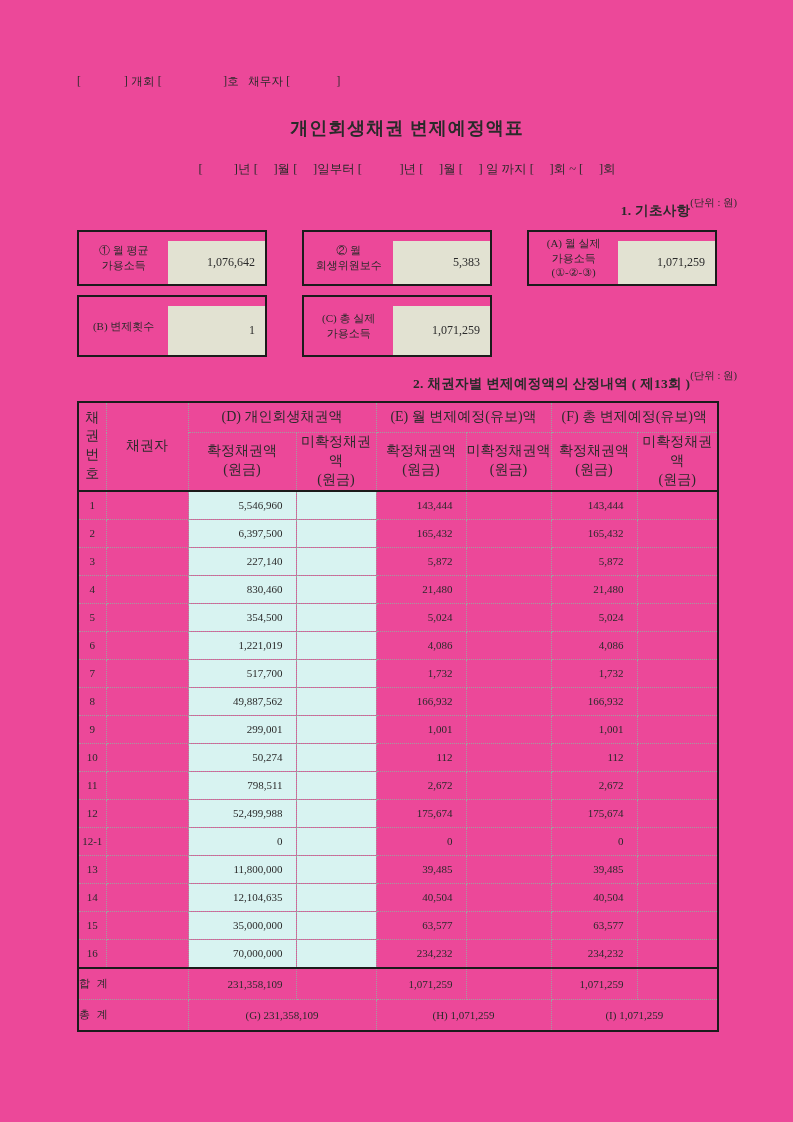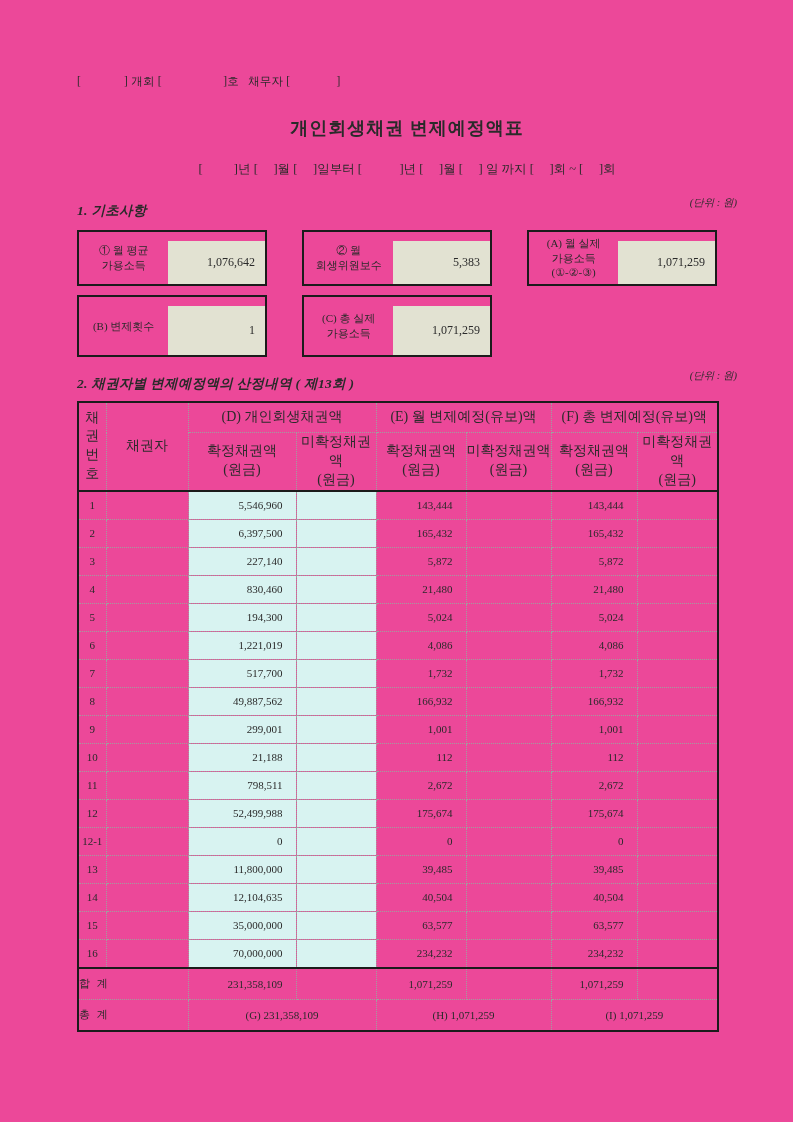--- a/index.html
+++ b/index.html
@@ -26,23 +26,22 @@
     letter-spacing:1px;
   }
 
   .period-line {
     margin-top:21px;
     text-align:center;
     font-size:12.5px;
   }
 
   .section-head {
-    display:flex; justify-content:space-between; align-items:flex-end;
+    display:flex; justify-content:flex-end; align-items:flex-end;
     margin-top:24px;
-    font-style:italic;
   }
   .section-head h2 { margin:0; font-size:13.5px; font-weight:bold; letter-spacing:0.3px; }
   .section-head .unit { font-size:10.5px; align-self:flex-start; margin-top:-6px; }
 
   .boxes {
     margin-top:10px;
     width:640px;
     display:grid;
     grid-template-columns:190px 190px 190px;
     column-gap:35px;
@@ -222,21 +221,21 @@
           <td class="num cyan">830,460</td>
           <td class="num cyan"></td>
           <td class="num">21,480</td>
           <td class="num"></td>
           <td class="num">21,480</td>
           <td class="num"></td>
         </tr>
         <tr>
           <td class="c-no">5</td>
           <td></td>
-          <td class="num cyan">194,300</td>
+          <td class="num cyan">354,500</td>
           <td class="num cyan"></td>
           <td class="num">5,024</td>
           <td class="num"></td>
           <td class="num">5,024</td>
           <td class="num"></td>
         </tr>
         <tr>
           <td class="c-no">6</td>
           <td></td>
           <td class="num cyan">1,221,019</td>
@@ -272,21 +271,21 @@
           <td class="num cyan">299,001</td>
           <td class="num cyan"></td>
           <td class="num">1,001</td>
           <td class="num"></td>
           <td class="num">1,001</td>
           <td class="num"></td>
         </tr>
         <tr>
           <td class="c-no">10</td>
           <td></td>
-          <td class="num cyan">21,188</td>
+          <td class="num cyan">50,274</td>
           <td class="num cyan"></td>
           <td class="num">112</td>
           <td class="num"></td>
           <td class="num">112</td>
           <td class="num"></td>
         </tr>
         <tr>
           <td class="c-no">11</td>
           <td></td>
           <td class="num cyan">798,511</td>

